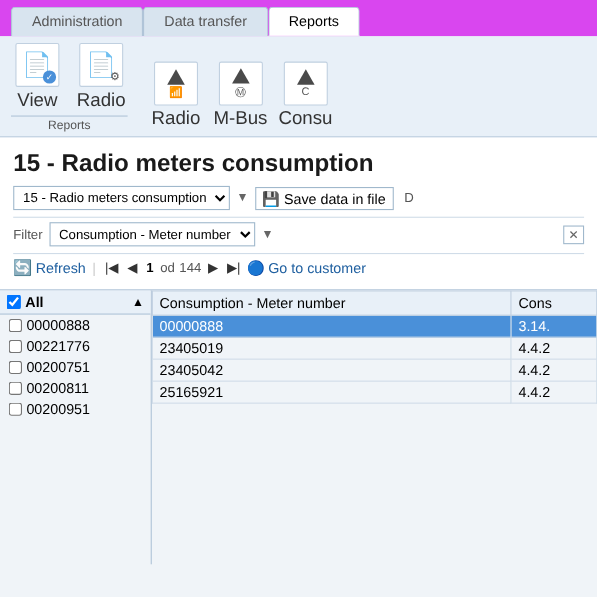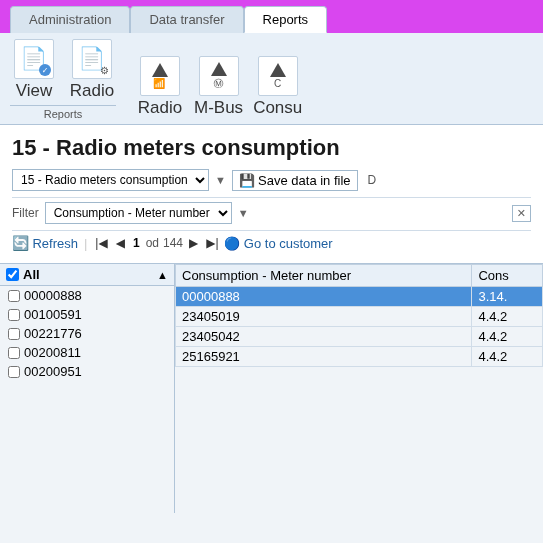--- a/index.html
+++ b/index.html
@@ -231,21 +231,21 @@
     
     .table-area {
       display: flex;
       gap: 0;
       border-top: 1px solid #b0c4d8;
       height: 250px;
     }
 
     
     .left-list {
-      width: 175px;
+      width: 138px;
       border-right: 1px solid #b0c4d8;
       overflow-y: auto;
       flex-shrink: 0;
     }
     .list-header {
       display: flex;
       align-items: center;
       gap: 4px;
       padding: 3px 6px;
       background: #e8f0f8;
@@ -413,25 +413,25 @@
       <input type="checkbox" checked="" style="">
       <span>All</span>
       <span style="font-size:11px;margin-left:auto;">▲</span>
     </div>
     <div class="list-item">
       <input type="checkbox" style="">
       <span>00000888</span>
     </div>
     <div class="list-item">
       <input type="checkbox" style="">
-      <span>00100591</span>
+      <span>00221776</span>
     </div>
     <div class="list-item">
       <input type="checkbox" style="">
-      <span>00221776</span>
+      <span>00200751</span>
     </div>
     <div class="list-item">
       <input type="checkbox" style="">
       <span>00200811</span>
     </div>
     <div class="list-item">
       <input type="checkbox" style="">
       <span>00200951</span>
     </div>
   </div>

